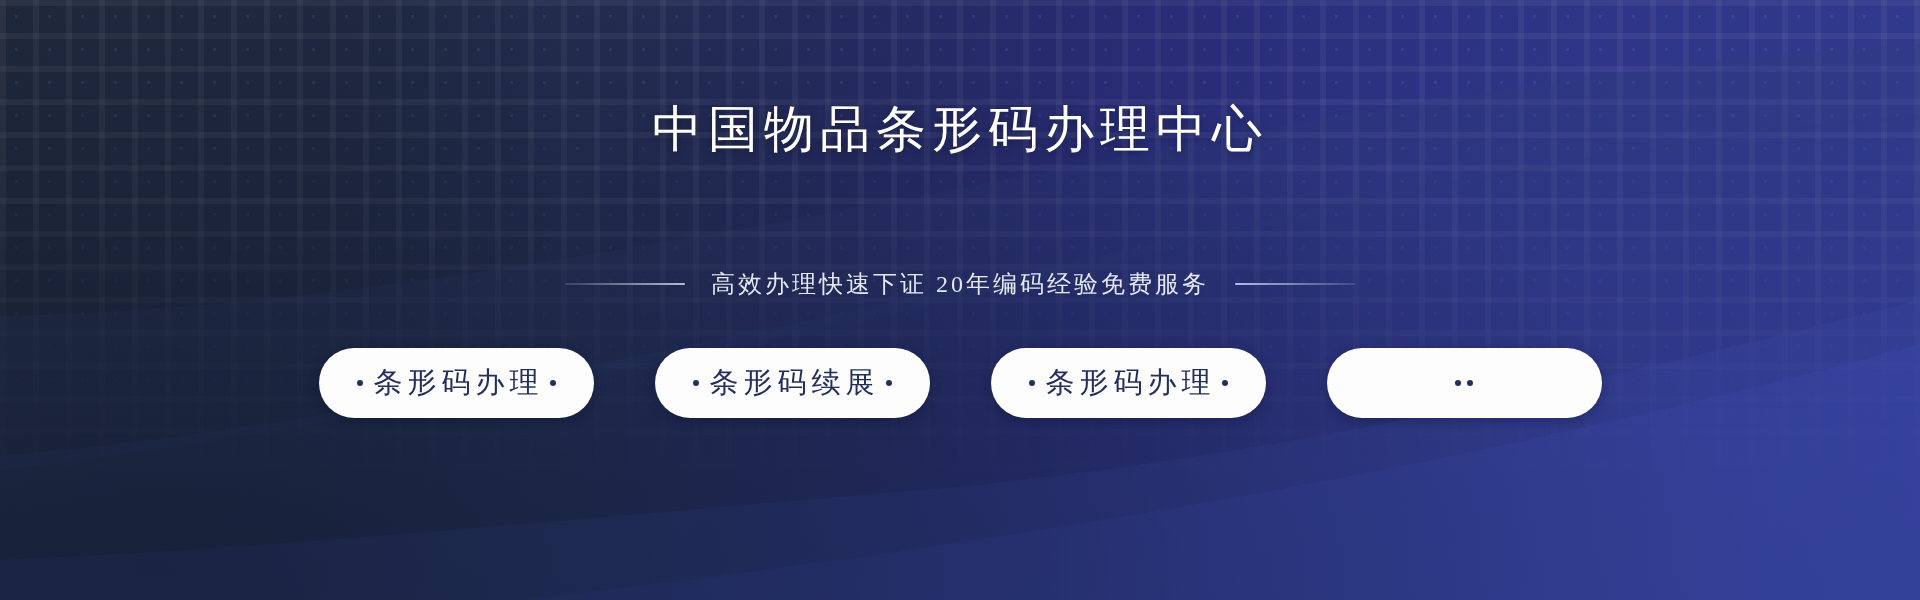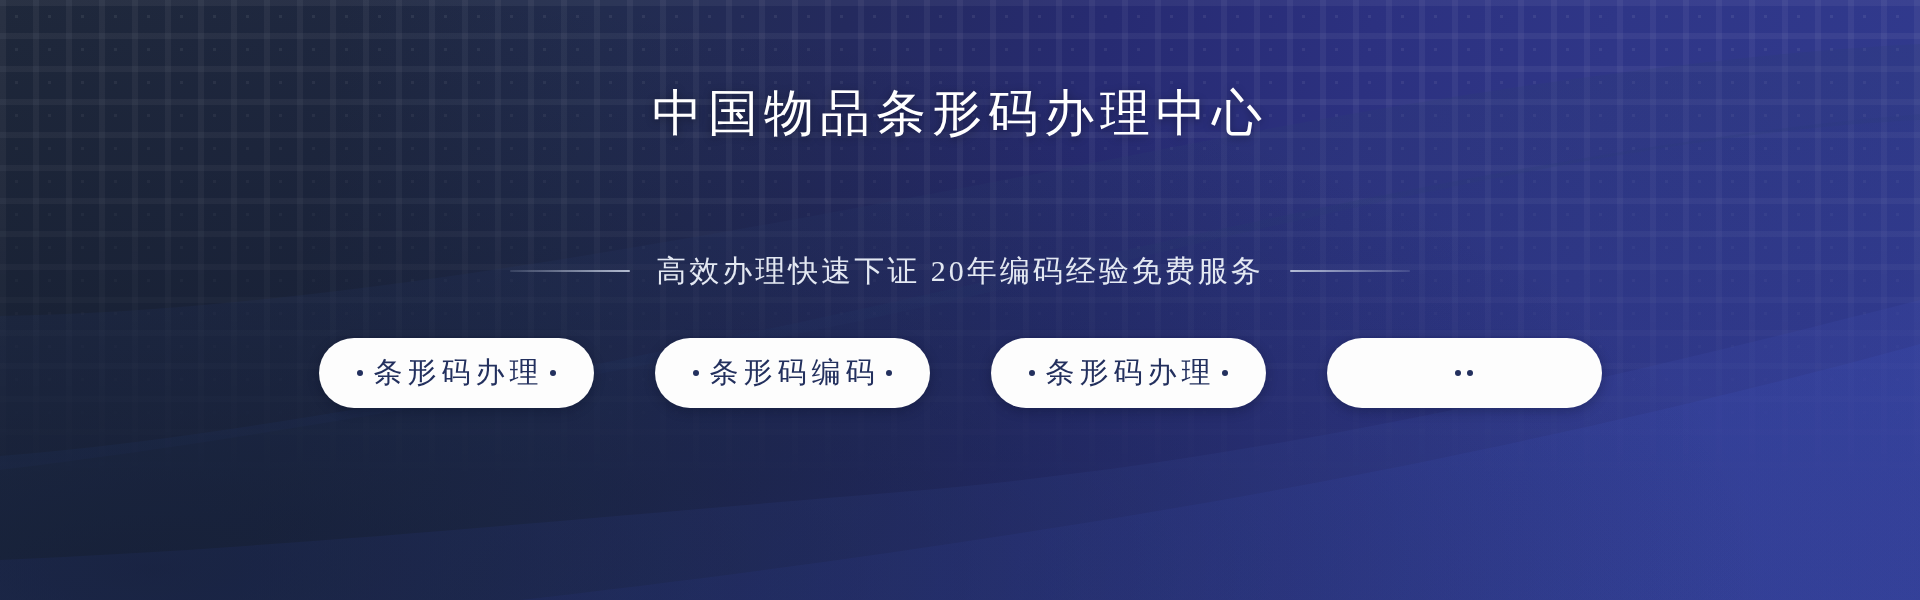--- a/index.html
+++ b/index.html
@@ -43,21 +43,21 @@
     position:absolute;left:0;top:0;width:1920px;height:600px;
     background-image:radial-gradient(rgba(255,255,255,.07) 1.6px, transparent 1.7px);
     background-size:33px 33px;
     -webkit-mask-image:linear-gradient(to bottom, rgba(0,0,0,1) 0%, rgba(0,0,0,.6) 45%, rgba(0,0,0,0) 78%);
     mask-image:linear-gradient(to bottom, rgba(0,0,0,1) 0%, rgba(0,0,0,.6) 45%, rgba(0,0,0,0) 78%);
   }
   
   .waves{position:absolute;left:0;top:0;width:1920px;height:600px;}
   
   .content{
-    position:absolute;left:0;top:0;width:1920px;height:448px;
+    position:absolute;left:0;top:16px;width:1920px;height:448px;
     display:flex;flex-direction:column;align-items:center;
   }
   .title{
     margin-top:88px;
     font-size:50px;
     letter-spacing:6px;
     color:#ffffff;
     font-weight:400;
     line-height:1;
     text-shadow:0 2px 8px rgba(0,0,0,.35);
@@ -70,21 +70,21 @@
   }
   .rule{
     display:block;width:120px;height:2px;
     background:linear-gradient(to right, rgba(200,210,230,.15), rgba(205,214,232,.85));
     border-radius:1px;
   }
   .rule.right{
     background:linear-gradient(to left, rgba(200,210,230,.15), rgba(205,214,232,.85));
   }
   .subtitle{
-    font-size:30px;
+    font-size:24px;
     letter-spacing:3px;
     color:#e3e8f2;
     font-weight:400;
     line-height:1;
   }
   .pills{
     margin-top:52px;
     display:flex;align-items:center;justify-content:center;gap:61px;
   }
   .pill{
@@ -168,21 +168,21 @@
     <div class="pills">
 
       <div class="pill">
         <span class="pill-dot"></span>
         <span class="pill-label">条形码办理</span>
         <span class="pill-dot"></span>
       </div>
 
       <div class="pill">
         <span class="pill-dot"></span>
-        <span class="pill-label">条形码编码</span>
+        <span class="pill-label">条形码续展</span>
         <span class="pill-dot"></span>
       </div>
 
       <div class="pill">
         <span class="pill-dot"></span>
         <span class="pill-label">条形码办理</span>
         <span class="pill-dot"></span>
       </div>
 
       <div class="pill">

